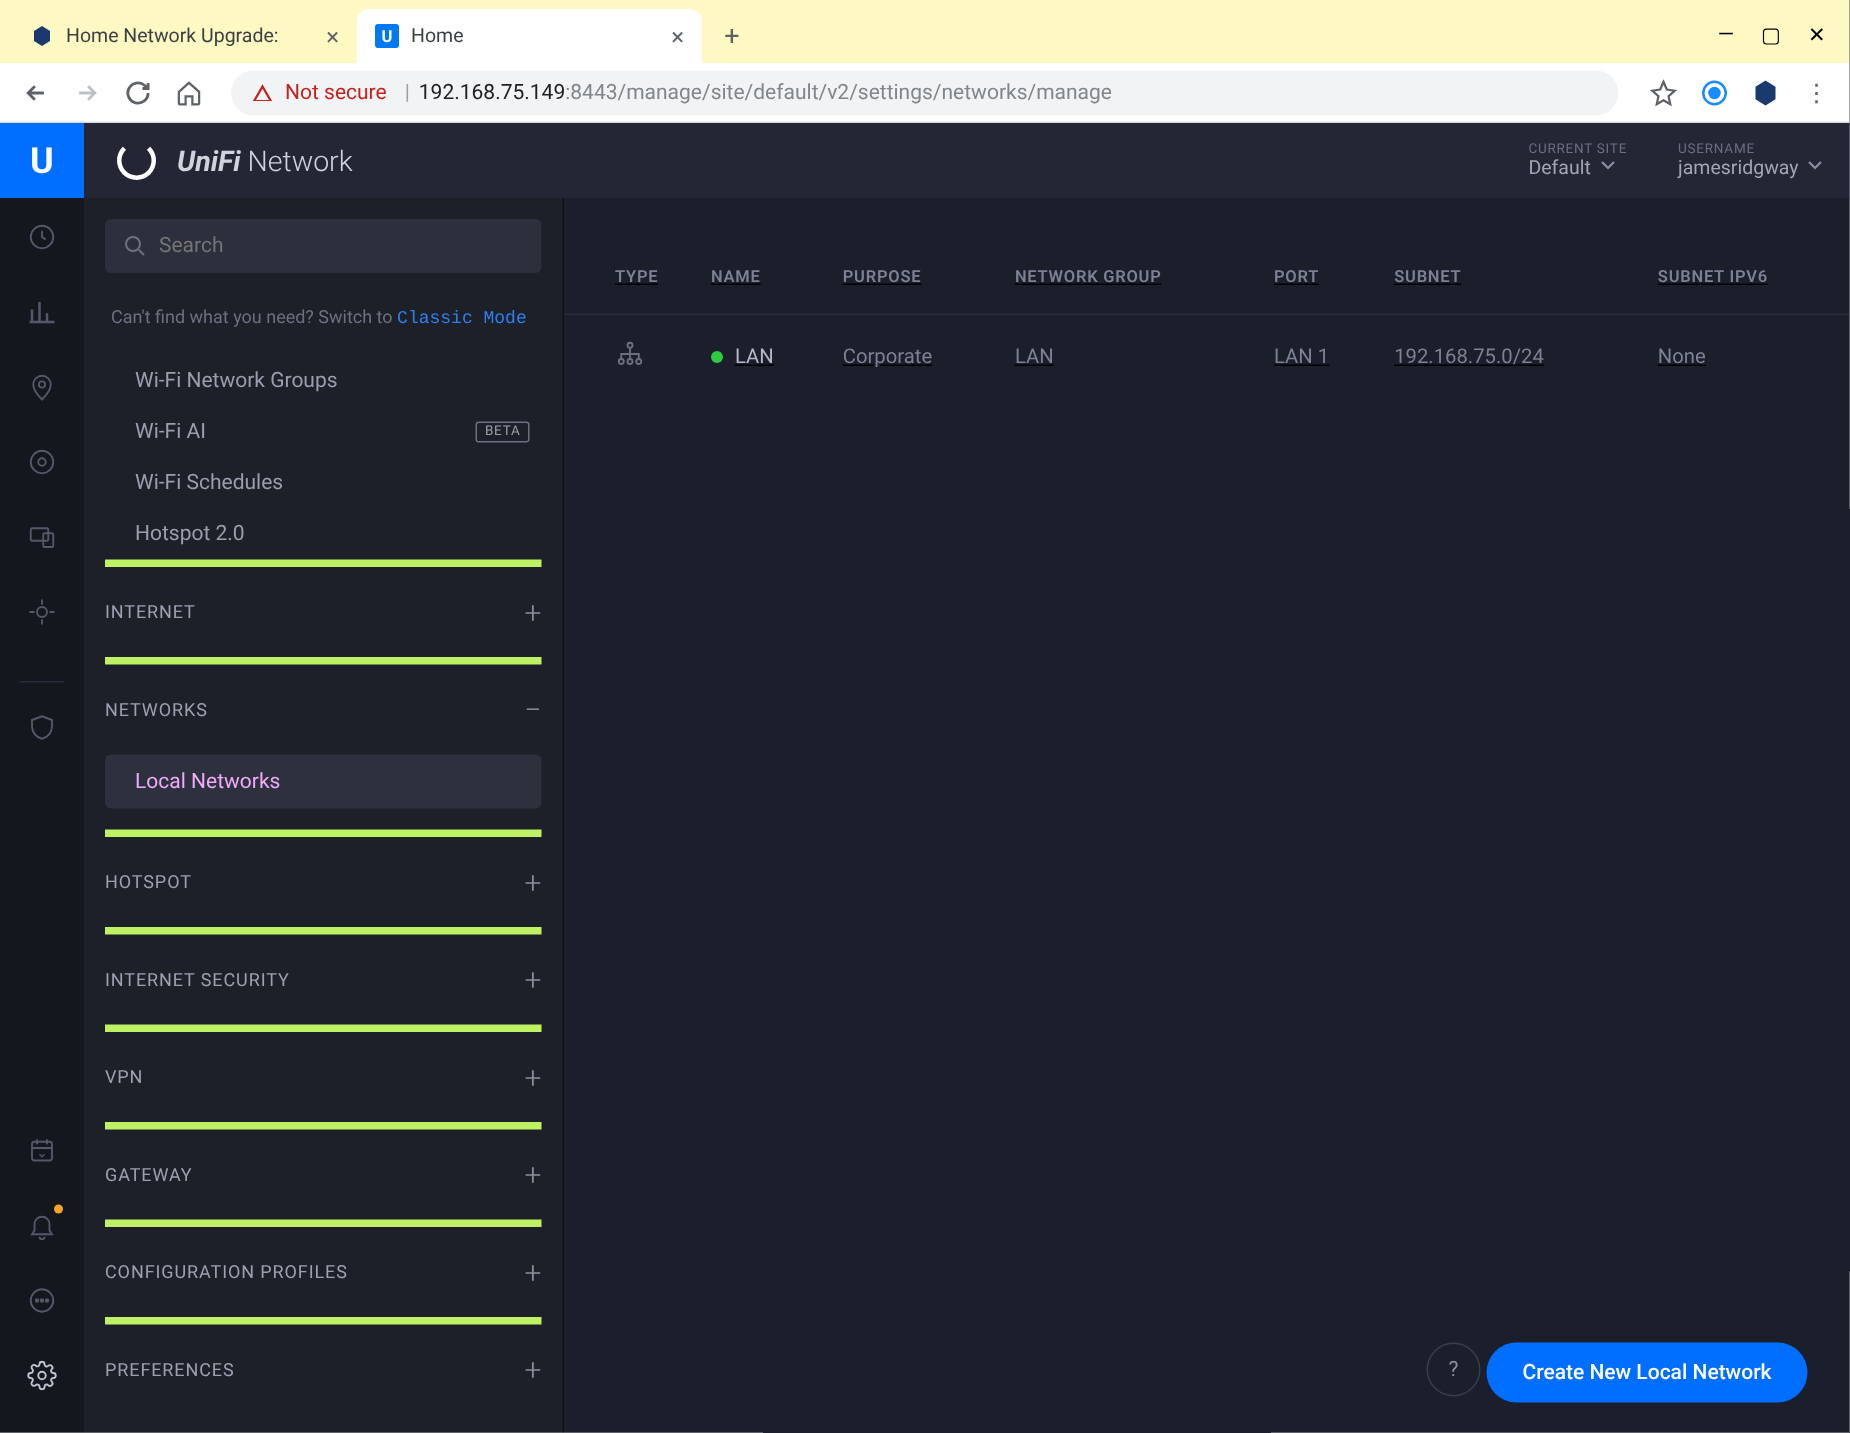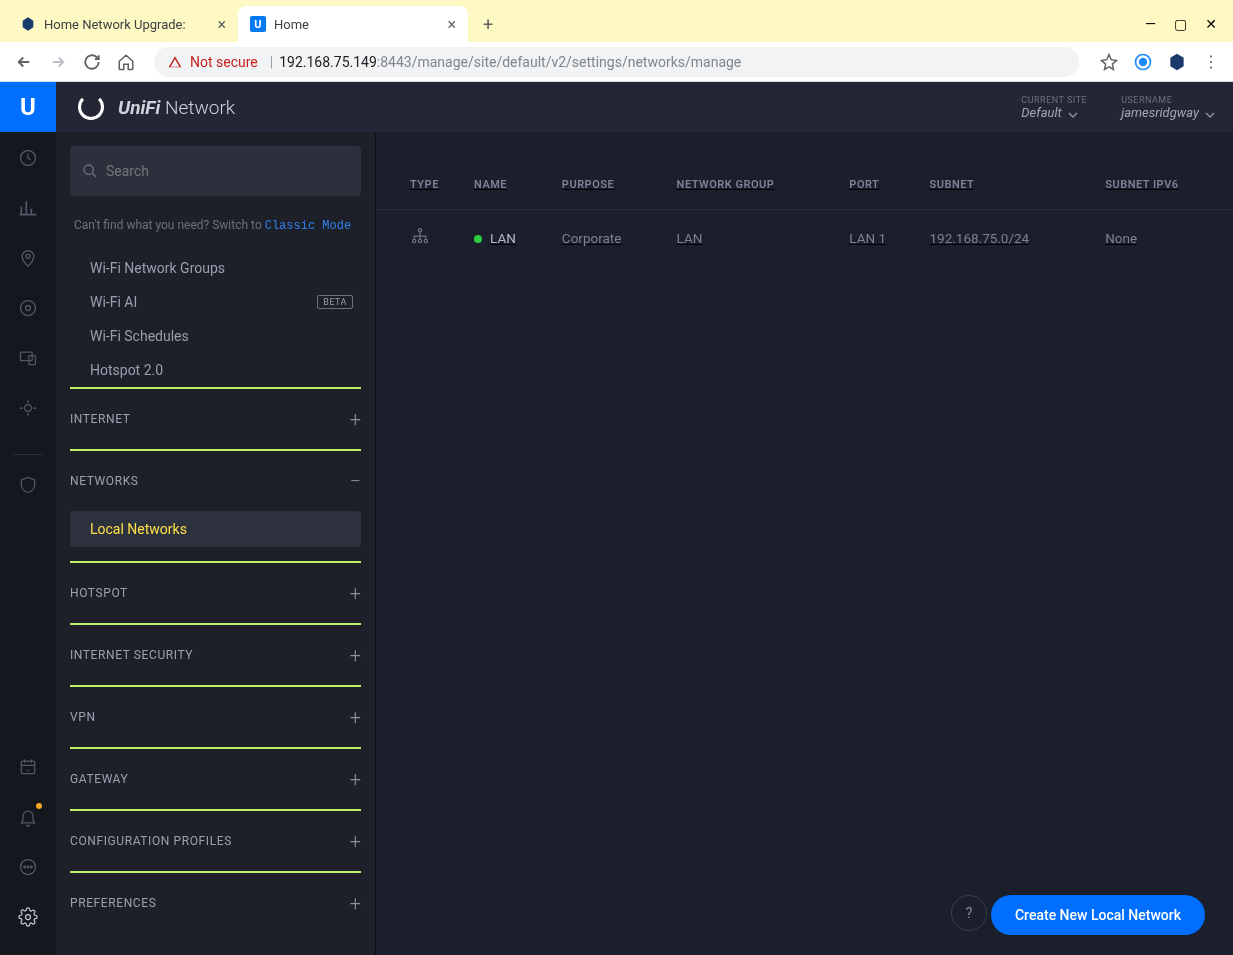--- a/index.html
+++ b/index.html
@@ -30,46 +30,46 @@
 .app { position: relative; height: 873px; background: #1b1e2b; display: flex; flex-direction: column; }
 .header { height: 50px; background: #242635; display: flex; align-items: center; padding: 0 18px; }
 .u-badge { width: 56px; height: 50px; background: #006fff; display: flex; align-items: center; justify-content: center; position: absolute; left:0; top:0; }
 .u-logo { color: #fff; font-weight: bold; font-size: 24px; }
 .spinner-ring { width: 26px; height: 26px; border: 3px solid #fff; border-radius: 50%; border-top-color: transparent; margin-left: 60px; }
 .brand { color: #d0d3dc; font-size: 19px; margin-left: 14px; font-weight: 300; }
 .brand b { font-weight: 700; font-style: italic; }
 .header-meta { margin-left: auto; display: flex; gap: 34px; }
 .meta-block { display: flex; flex-direction: column; }
 .meta-label { font-size: 9px; color: #6b6f80; letter-spacing: 0.5px; }
-.meta-value { font-size: 13px; color: #a1a5b4; display: flex; align-items: flex-end; gap: 6px; font-style: italic; }
+.meta-value { font-size: 13px; color: #a1a5b4; display: flex; align-items: flex-start; gap: 6px; }
 
 .body { flex:1; display:flex; overflow:hidden; }
 
 
 .iconrail { width: 56px; background: #15171f; display: flex; flex-direction: column; align-items: center; padding-top: 14px; }
 .rail-icon { width: 24px; height: 24px; margin-bottom: 26px; display:flex; align-items:center; justify-content:center; color: #545868; }
 .rail-icon svg { width: 20px; height: 20px; }
 .rail-spacer { flex: 1; }
 .rail-divider { width: 30px; height: 1px; background: #2a2d3a; margin: 8px 0 18px; }
 .rail-icon.badge { position: relative; }
 .rail-icon.badge::after { content:''; position:absolute; top:-2px; right:-2px; width:6px; height:6px; background:#f5a623; border-radius:50%; }
 
 
 .settings-panel { width: 320px; background: #1e2029; padding: 14px 14px 0; overflow-y: auto; border-right: 1px solid #0f1016; }
-.search-box { display:flex; align-items:center; background:#2c2f3c; border-radius:4px; height:50px; padding:0 12px; }
+.search-box { display:flex; align-items:center; background:#2c2f3c; border-radius:4px; height:36px; padding:0 12px; }
 .search-box input { background:transparent; border:none; outline:none; color:#8a8e9e; font-size:14px; flex:1; margin-left:8px; }
 .classic-hint { font-size: 12px; color: #6c7080; margin: 22px 4px 18px; }
 .classic-hint a { color: #2f80ed; text-decoration: none; font-family: Liberation Mono, monospace; }
 .sub-item { font-size: 14px; color: #9a9eae; padding: 9px 8px 9px 20px; cursor: pointer; display:flex; align-items:center; }
 .sub-item .badge-beta { margin-left:auto; font-size:9px; border:1px solid #6c7080; color:#9a9eae; padding:1px 5px; border-radius:2px; letter-spacing:0.5px; }
-.section { border-top: 2px solid #bef264; }
+.section { border-top: 5px solid #bef264; }
 .section-head { display:flex; align-items:center; padding: 18px 0; cursor:pointer; }
 .section-title { font-size: 12px; color: #9ca0b0; letter-spacing: 0.6px; }
 .section-toggle { margin-left:auto; color:#8a8e9e; font-size:20px; font-weight:300; }
-.section-child { font-size:14px; color:#fde047; background:#2d303d; border-radius:4px; padding:10px 12px 10px 20px; margin-bottom:14px; cursor:pointer; }
+.section-child { font-size:14px; color:#f0abfc; background:#2d303d; border-radius:4px; padding:10px 12px 10px 20px; margin-bottom:14px; cursor:pointer; }
 
 
 .main { flex:1; background:#1b1e2b; position:relative; overflow:hidden; }
 .table-wrap { padding: 34px 0 0; text-decoration: underline; }
 table { width:100%; border-collapse:collapse; }
 th { text-align:left; font-size:11px; color:#7d8194; font-weight:600; letter-spacing:0.5px; padding: 12px 8px 18px; border-bottom:1px solid #2a2d3a; }
 th:first-child, td:first-child { padding-left: 34px; width: 90px; }
 td { font-size:13.5px; color:#b4b8c6; padding: 16px 8px; border-bottom:1px solid #23263200; }
 .net-icon { color:#6b6f80; }
 .status-dot { width:8px; height:8px; background:#2ecc40; border-radius:50%; display:inline-block; margin-right:8px; }

